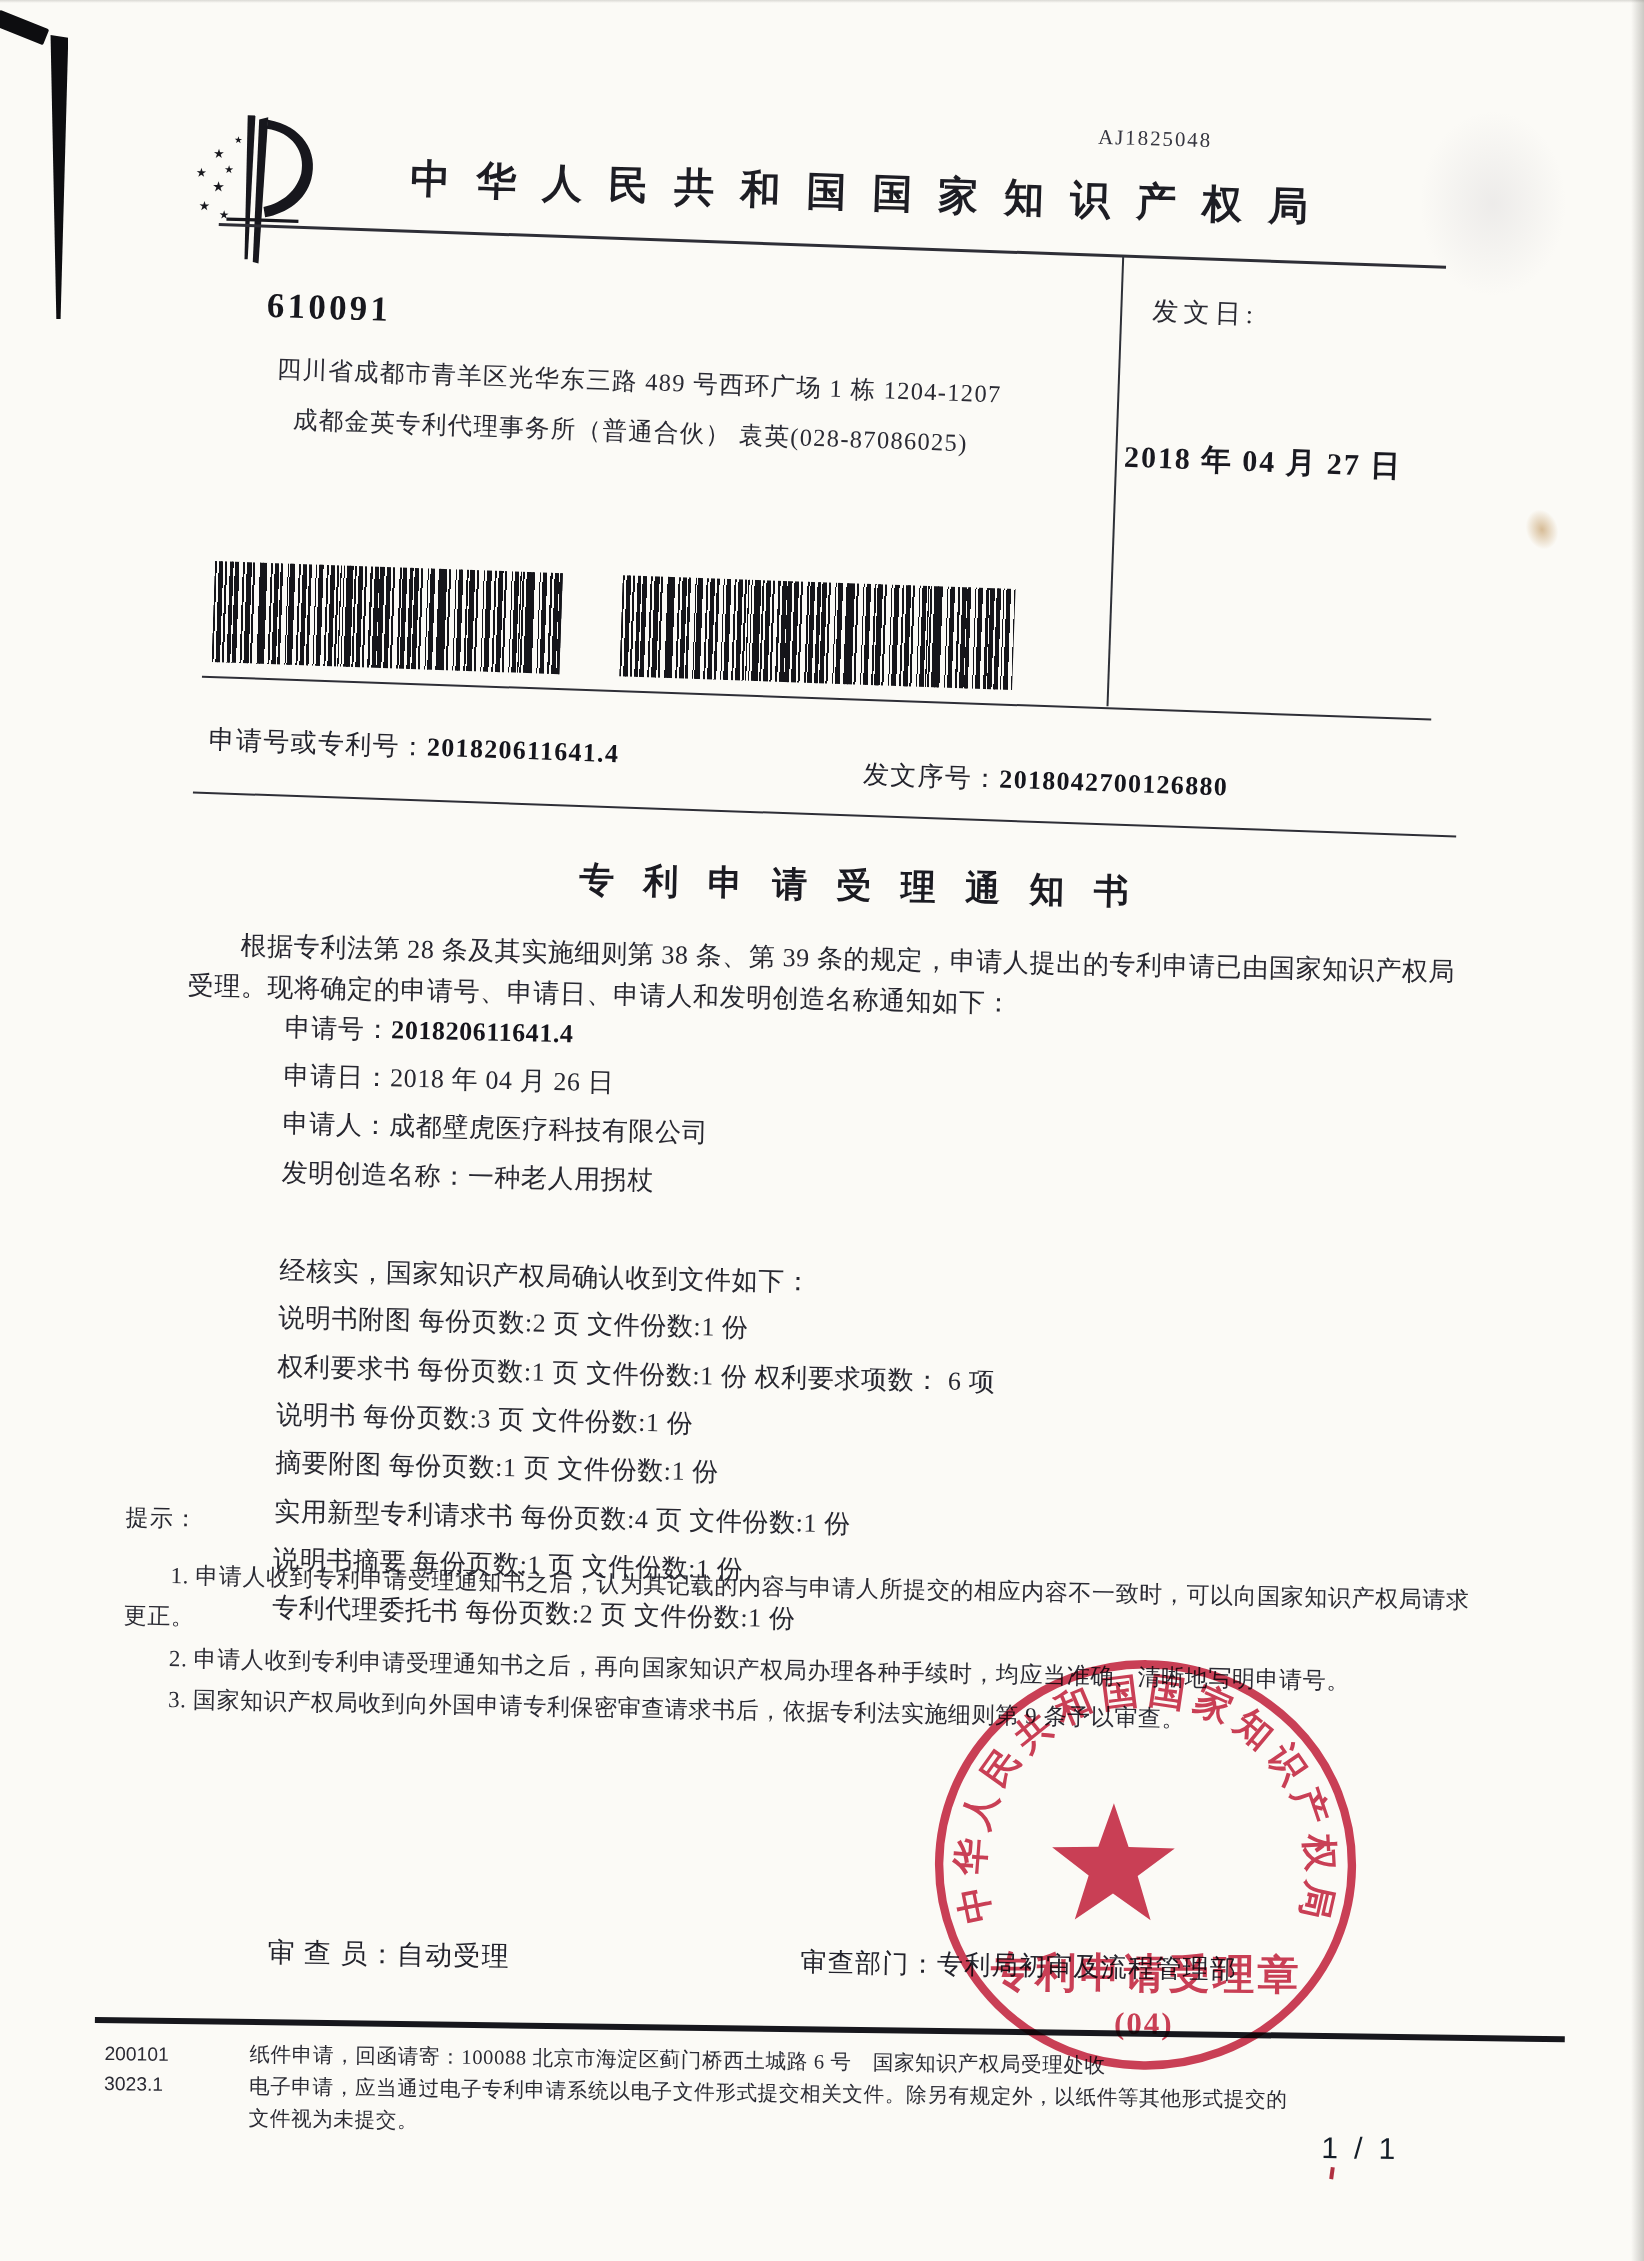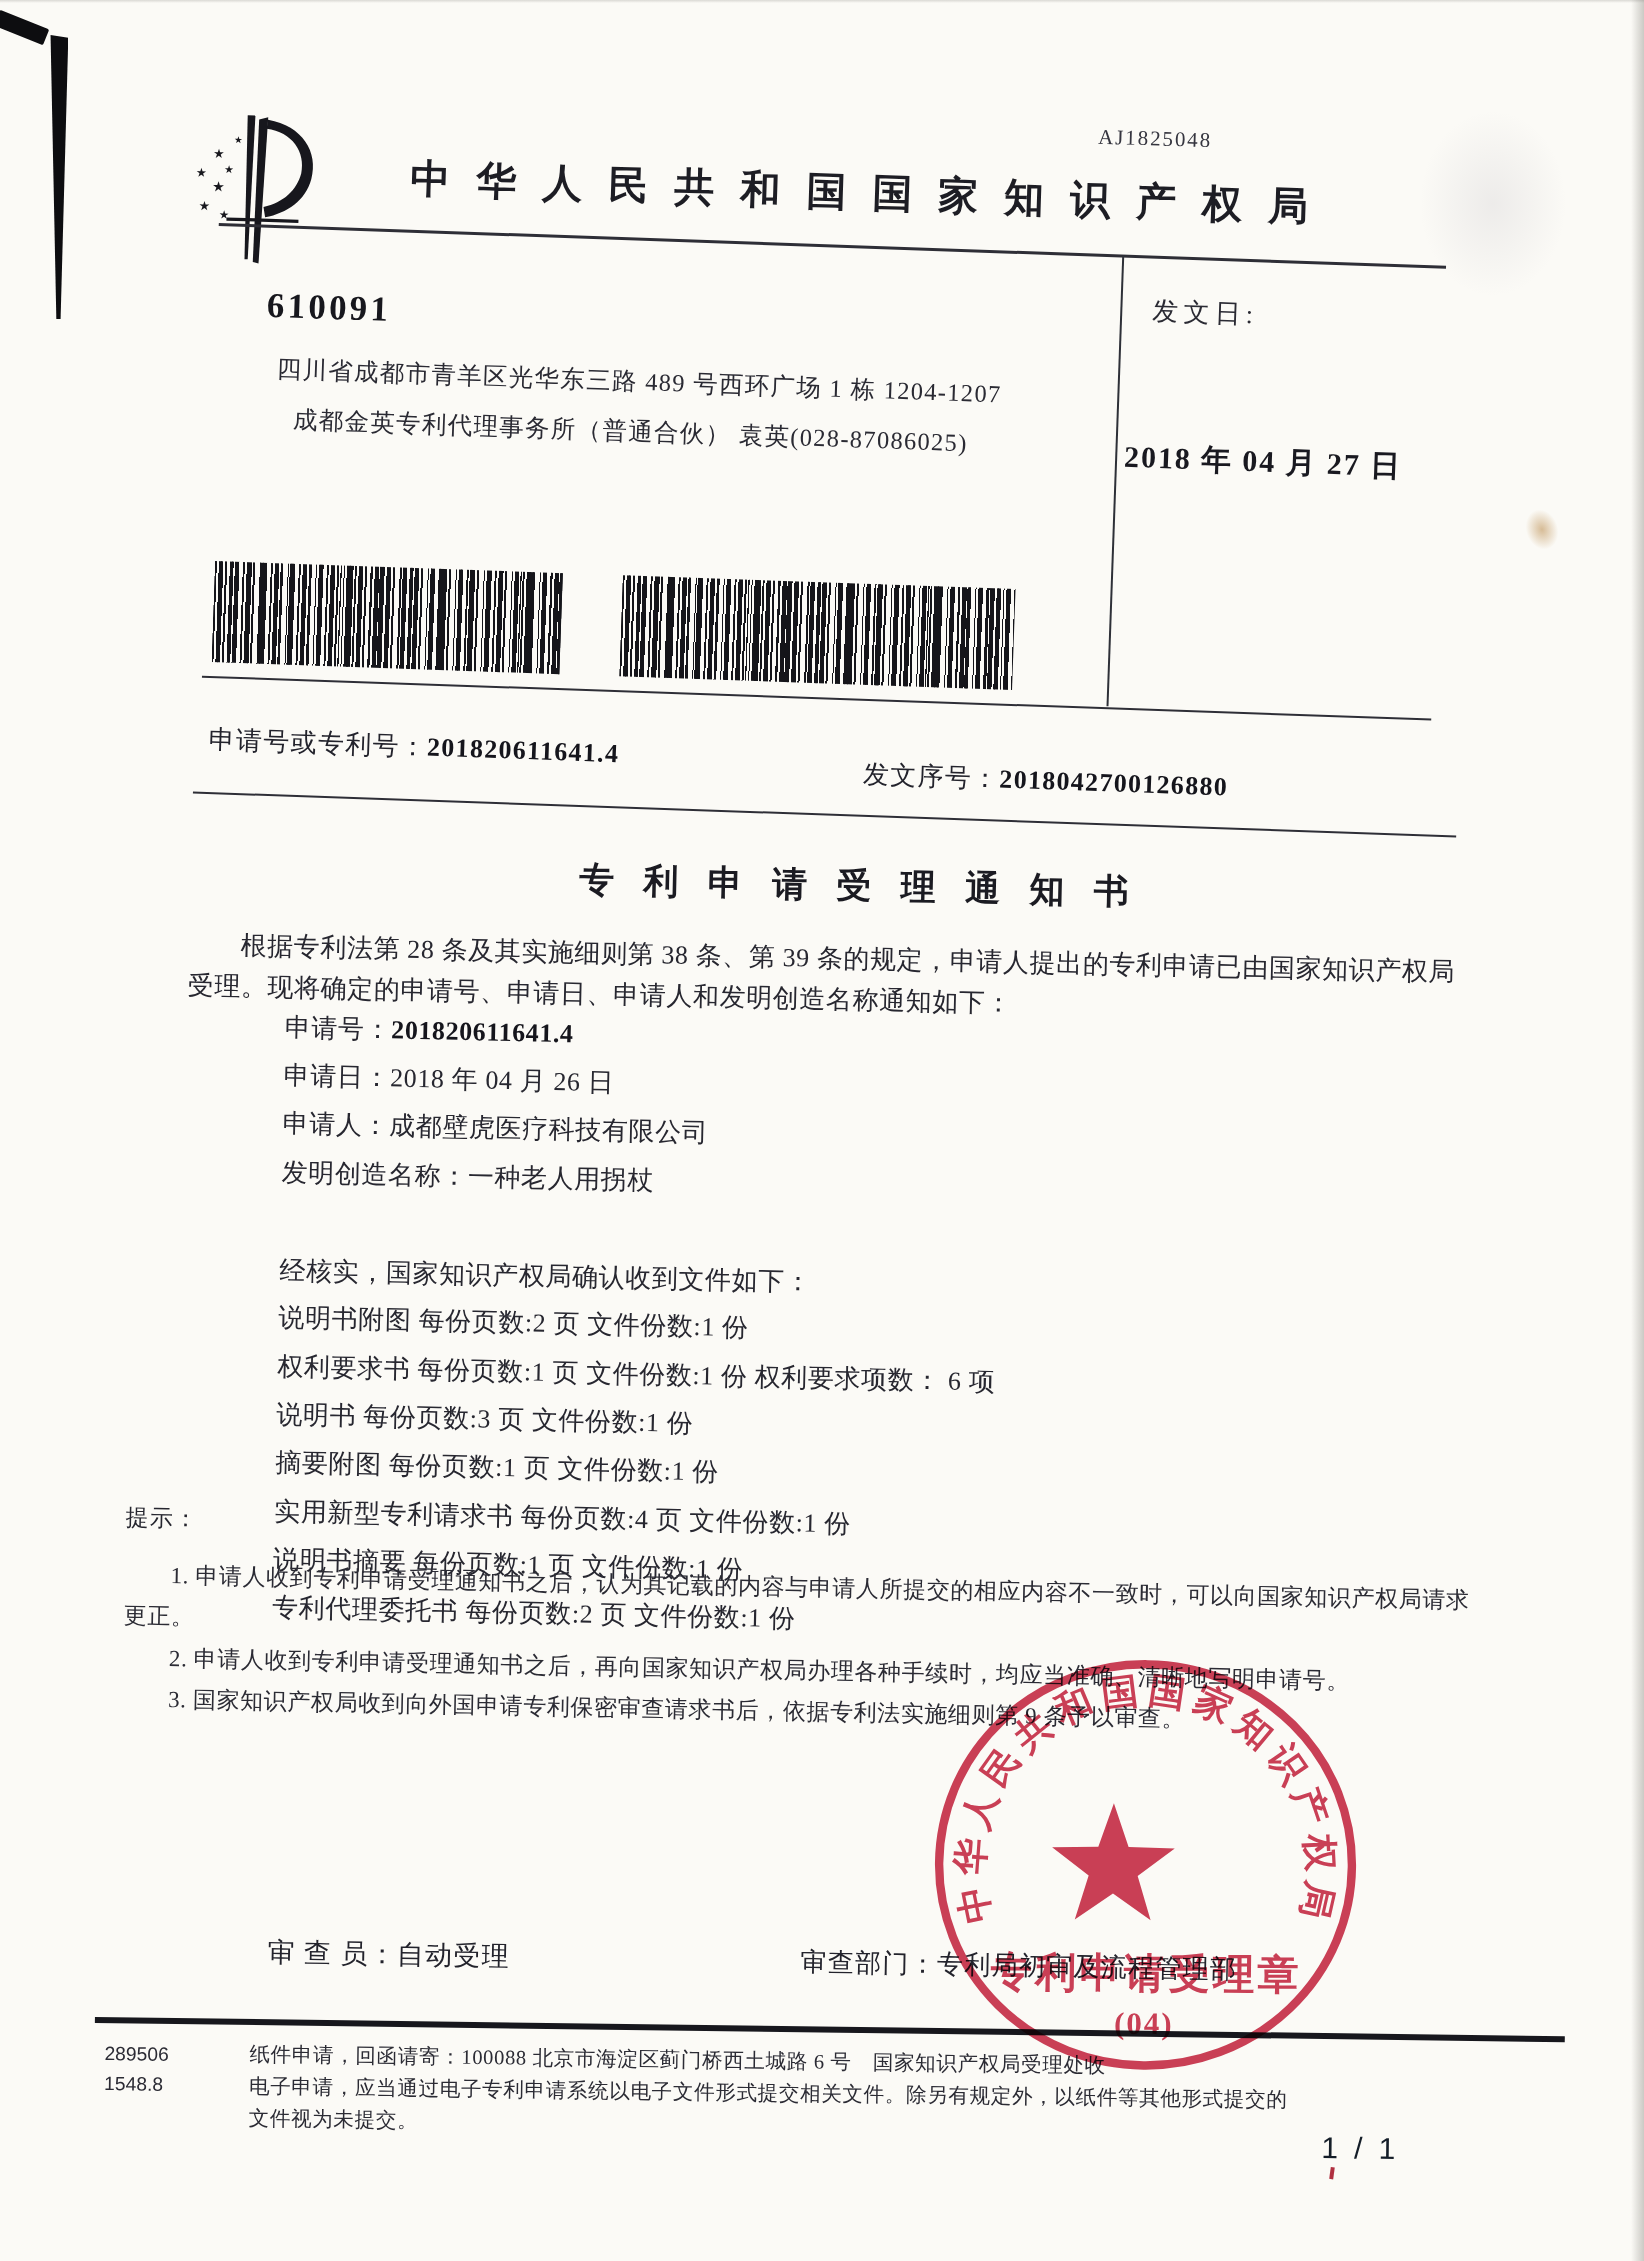--- a/index.html
+++ b/index.html
@@ -168,22 +168,22 @@
 </div>
 
 <div class="band band-exam">
   <div class="examiner"><span>审 查 员：</span><span>自动受理</span></div>
   <div class="department"><span>审查部门：</span><span>专利局初审及流程管理部</span></div>
 </div>
 
 <div class="band band-footer">
   <div class="footer-rule"></div>
   <div class="form-codes">
-    <div>289506</div>
-    <div>1548.8</div>
+    <div>200101</div>
+    <div>3023.1</div>
   </div>
   <div class="footer-text">
     <div>纸件申请，回函请寄：100088 北京市海淀区蓟门桥西土城路 6 号　国家知识产权局受理处收</div>
     <div>电子申请，应当通过电子专利申请系统以电子文件形式提交相关文件。除另有规定外，以纸件等其他形式提交的</div>
     <div>文件视为未提交。</div>
   </div>
   <div class="page-num">1 / 1</div>
   <div class="page-num-tick"></div>
 </div>
 

